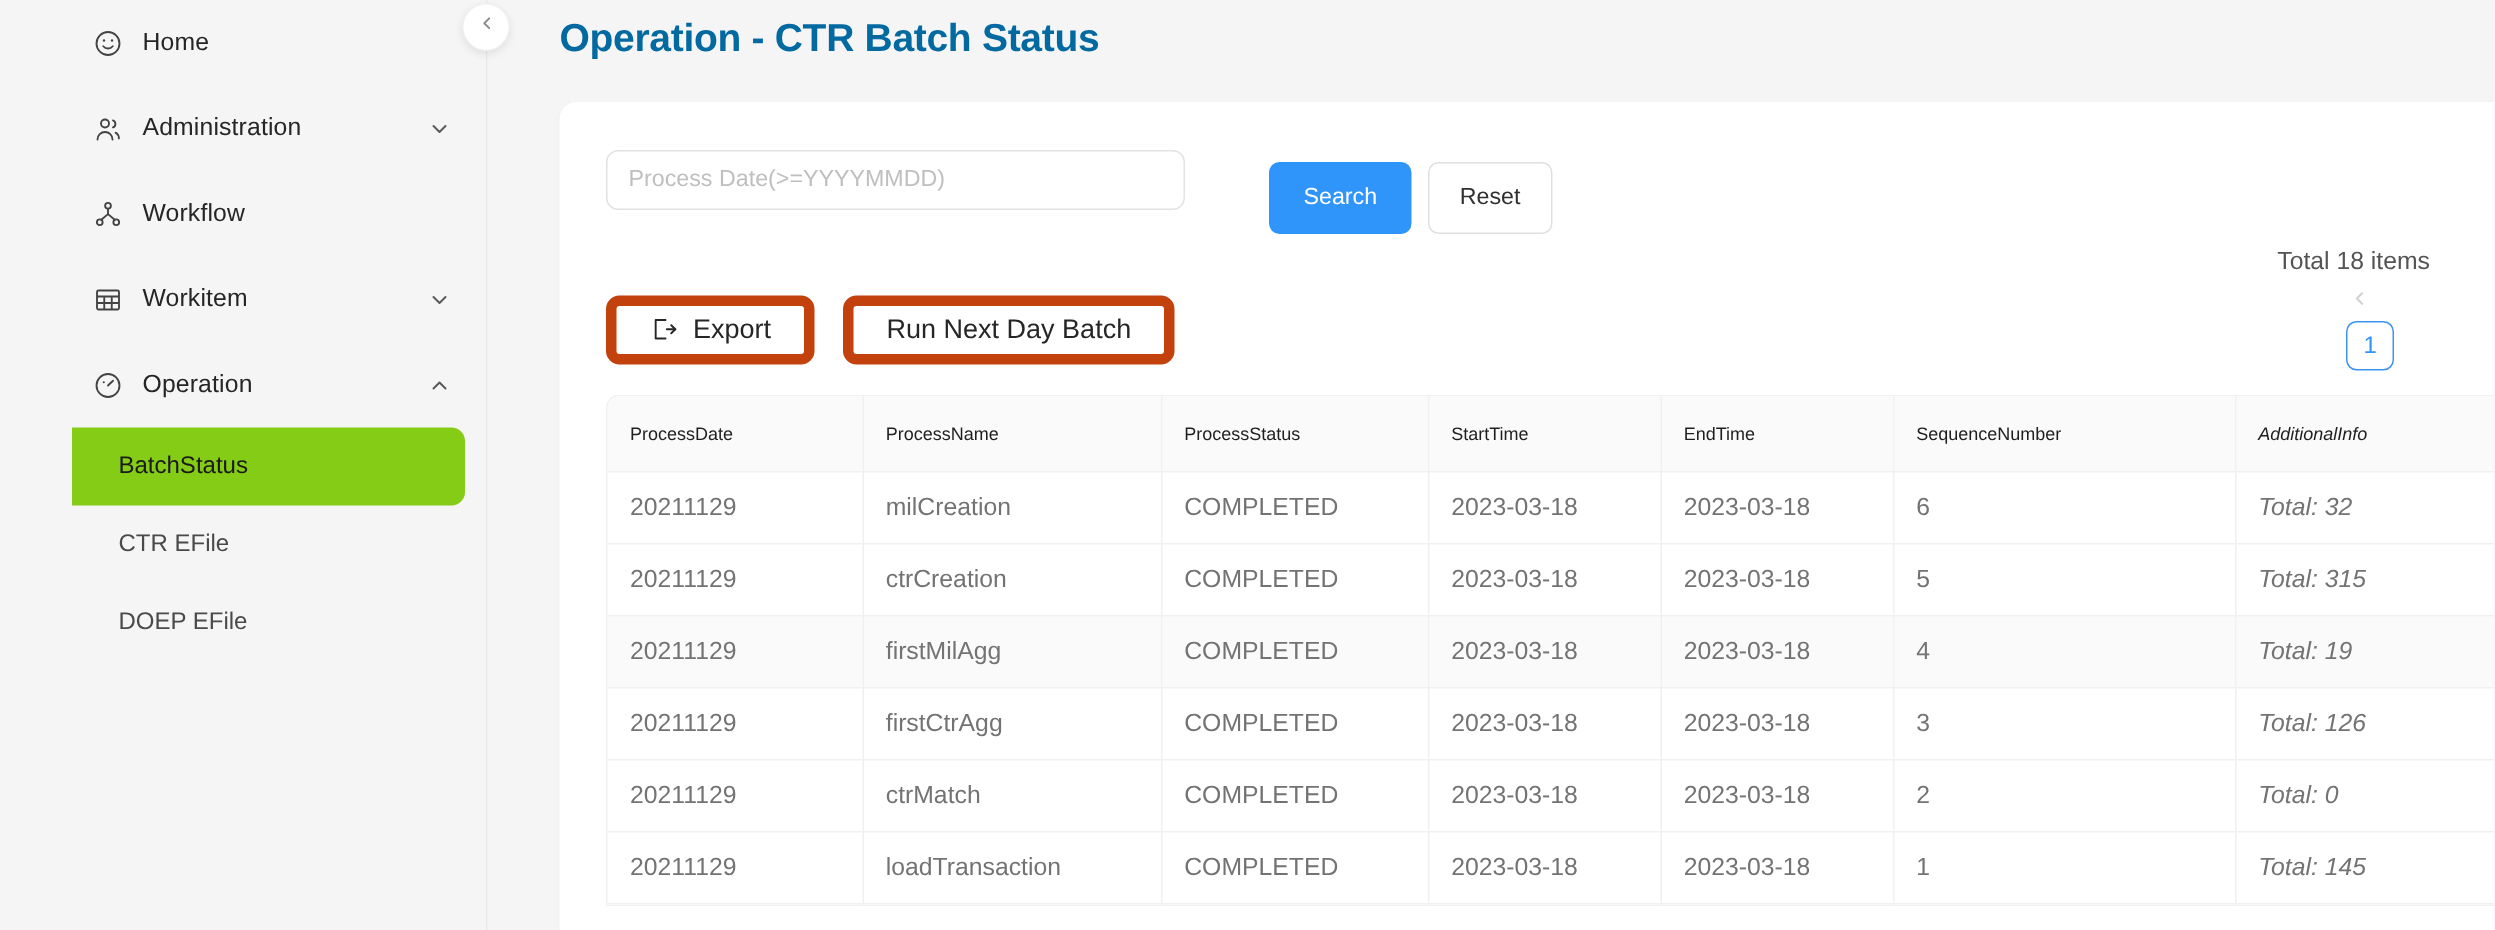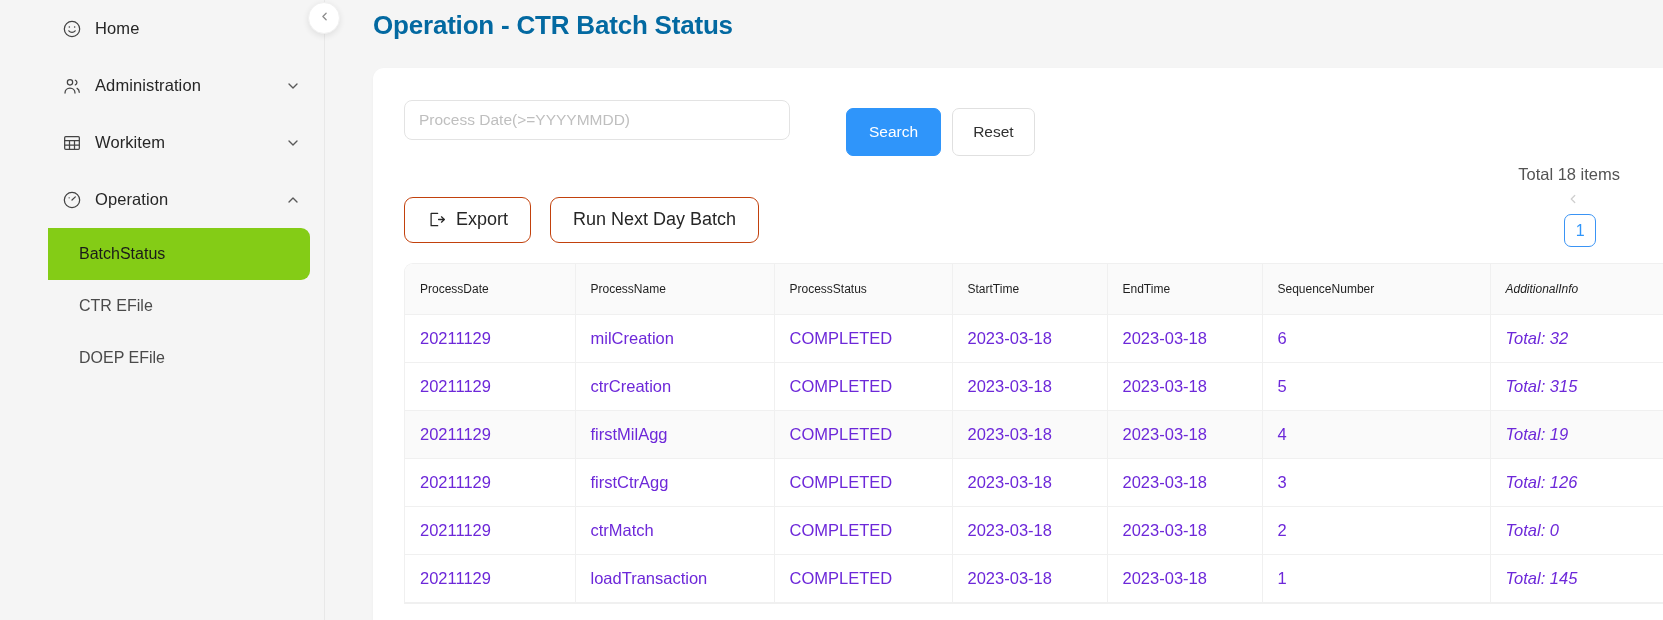--- a/index.html
+++ b/index.html
@@ -177,21 +177,21 @@
   .action-row {
     display: flex;
     align-items: center;
     padding: 0 0 0 31px;
     margin-top: 43px;
     height: 46px;
   }
   .btn-action {
     height: 46px;
     border-radius: 9px;
-    border: 1px solid #c2410c;
+    border: 7px solid #c2410c;
     background: #ffffff;
     color: #262626;
     font-size: 18px;
     font-family: "Liberation Sans", sans-serif;
     display: inline-flex;
     align-items: center;
     justify-content: center;
     padding: 0 22px;
     cursor: pointer;
     gap: 10px;
@@ -254,21 +254,21 @@
     color: #1f1f1f;
     padding: 16px 0 16px 15px;
     border-bottom: 1px solid #f0f0f0;
     border-right: 1px solid #f0f0f0;
     height: 50px;
     white-space: nowrap;
     overflow: hidden;
   }
   table.data td {
     font-size: 16.5px;
-    color: #6d28d9;
+    color: #737373;
     padding: 14px 0 14px 15px;
     border-bottom: 1px solid #f0f0f0;
     border-right: 1px solid #f0f0f0;
     height: 46px;
     white-space: nowrap;
     overflow: hidden;
   }
   table.data tbody tr.striped td { background: #fafafa; }
   .c0 { width: 170px; } .c1 { width: 199px; } .c2 { width: 178px; }
   .c3 { width: 155px; } .c4 { width: 155px; } .c5 { width: 228px; }
@@ -311,20 +311,33 @@
           </svg>
       </span>
       <span class="nav-label">Administration</span>
       <span class="nav-arrow">
         <svg width="16" height="16" viewBox="0 0 24 24" fill="none" stroke="currentColor" stroke-width="2" stroke-linecap="round" stroke-linejoin="round">
             <polyline points="6 9 12 15 18 9"></polyline>
           </svg>
       </span>
     </div>
 
+    <div class="nav-item">
+      <span class="nav-icon">
+        <svg width="20" height="20" viewBox="0 0 24 24" fill="none" stroke="currentColor" stroke-width="1.5" stroke-linecap="round" stroke-linejoin="round">
+            <circle cx="12" cy="5" r="2.3"></circle>
+            <circle cx="5.4" cy="18.2" r="2.3"></circle>
+            <circle cx="18.6" cy="18.2" r="2.3"></circle>
+            <path d="M12 7.3v4.4"></path>
+            <path d="M12 11.7 6.6 16.2"></path>
+            <path d="M12 11.7l5.4 4.5"></path>
+          </svg>
+      </span>
+      <span class="nav-label">Workflow</span>
+    </div>
 
     <div class="nav-item">
       <span class="nav-icon">
         <svg width="20" height="20" viewBox="0 0 24 24" fill="none" stroke="currentColor" stroke-width="1.5">
             <rect x="3.2" y="4.4" width="17.6" height="15.2" rx="1.2"></rect>
             <path d="M3.2 9.2h17.6M3.2 14.4h17.6M9 9.2v10.4M15 9.2v10.4"></path>
           </svg>
       </span>
       <span class="nav-label">Workitem</span>
       <span class="nav-arrow">

